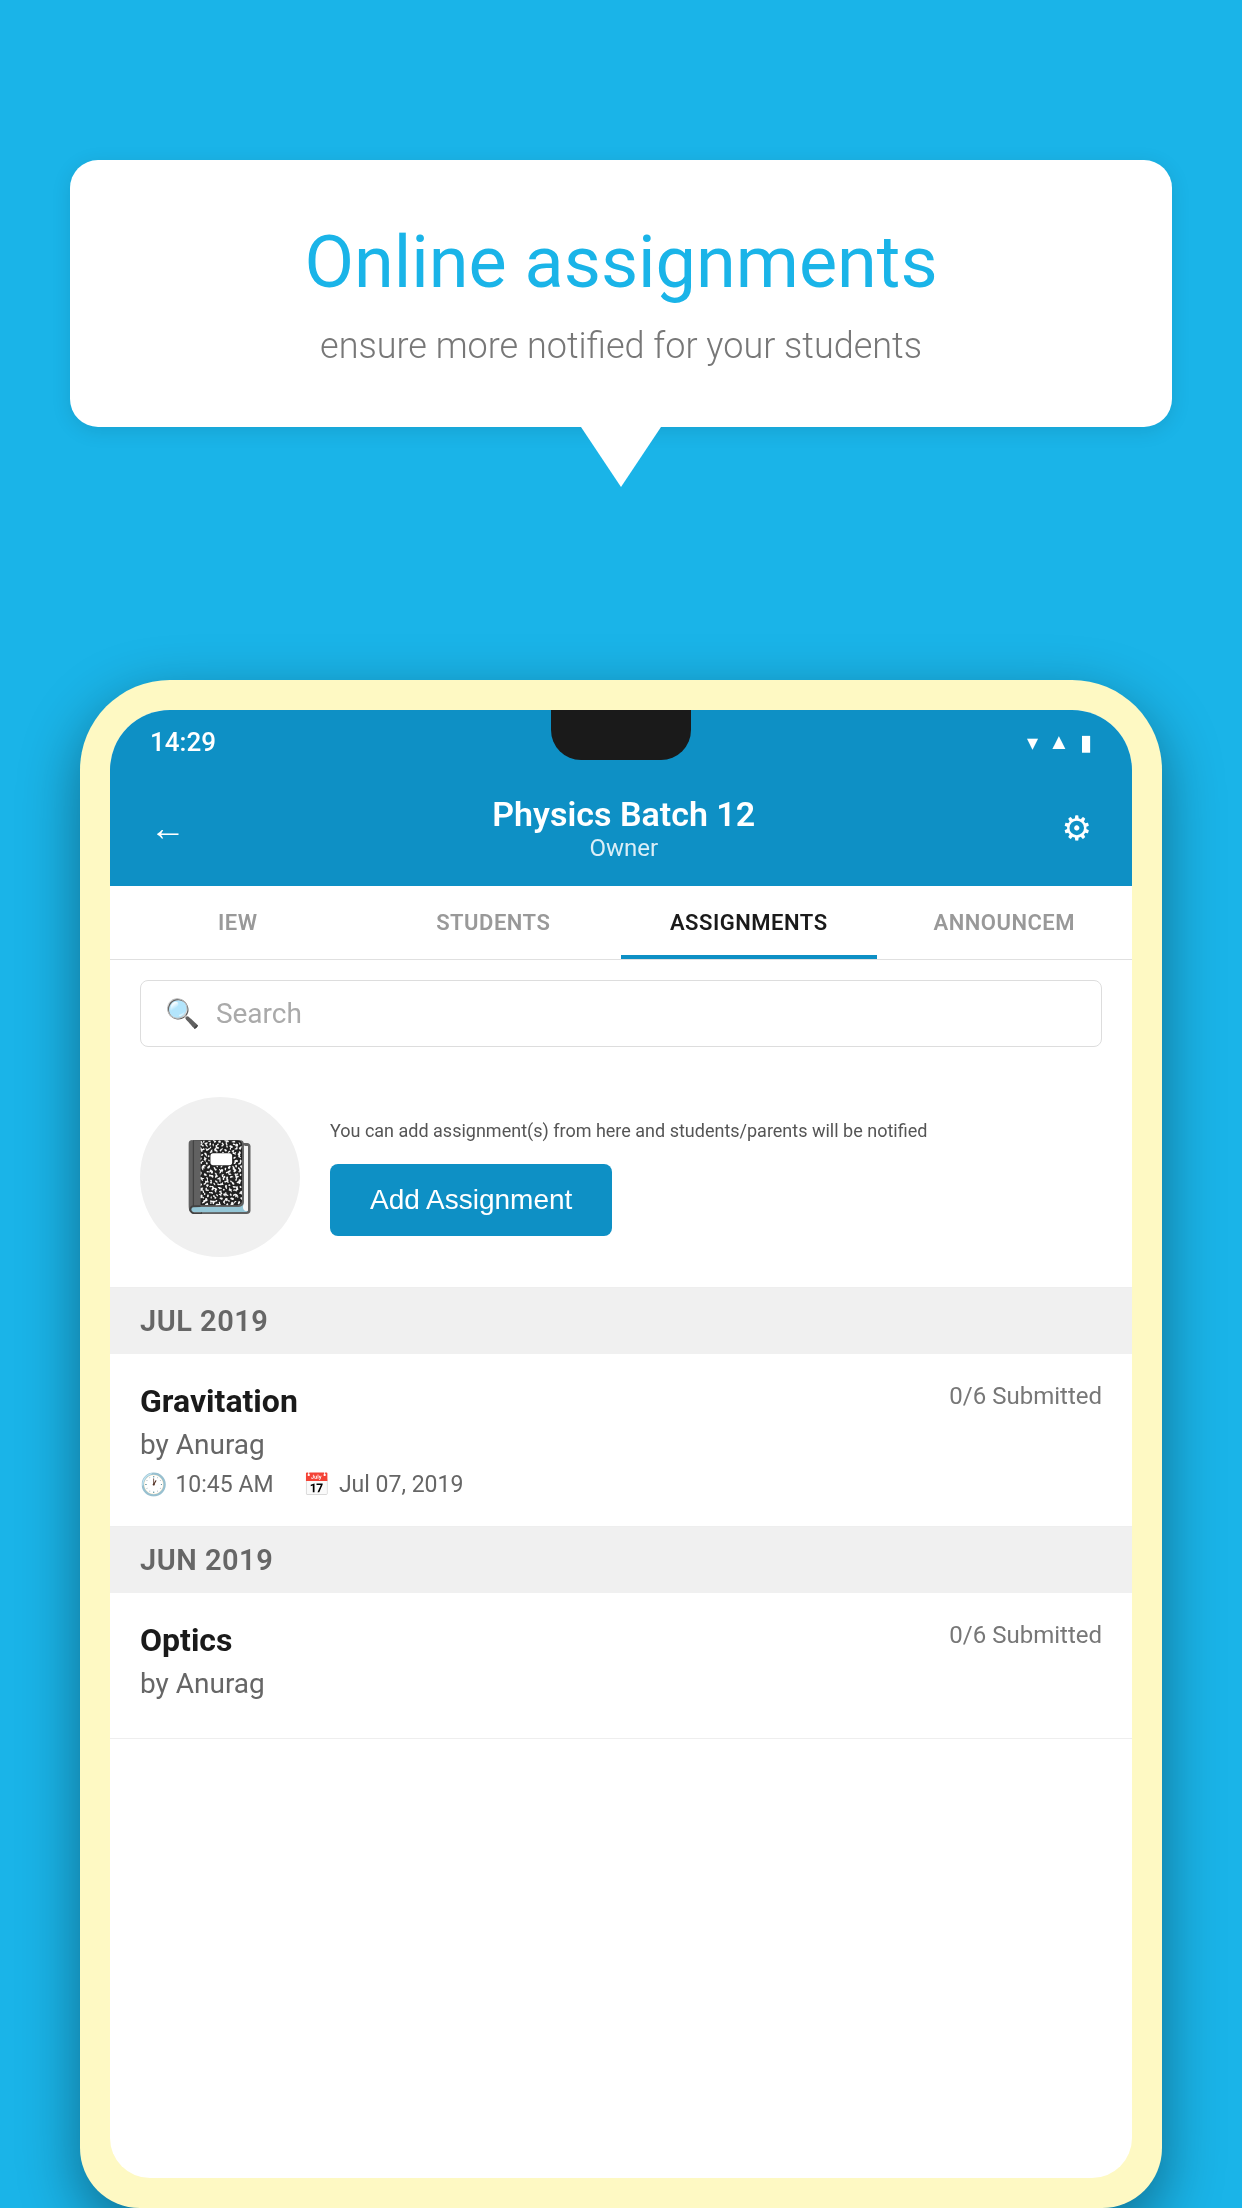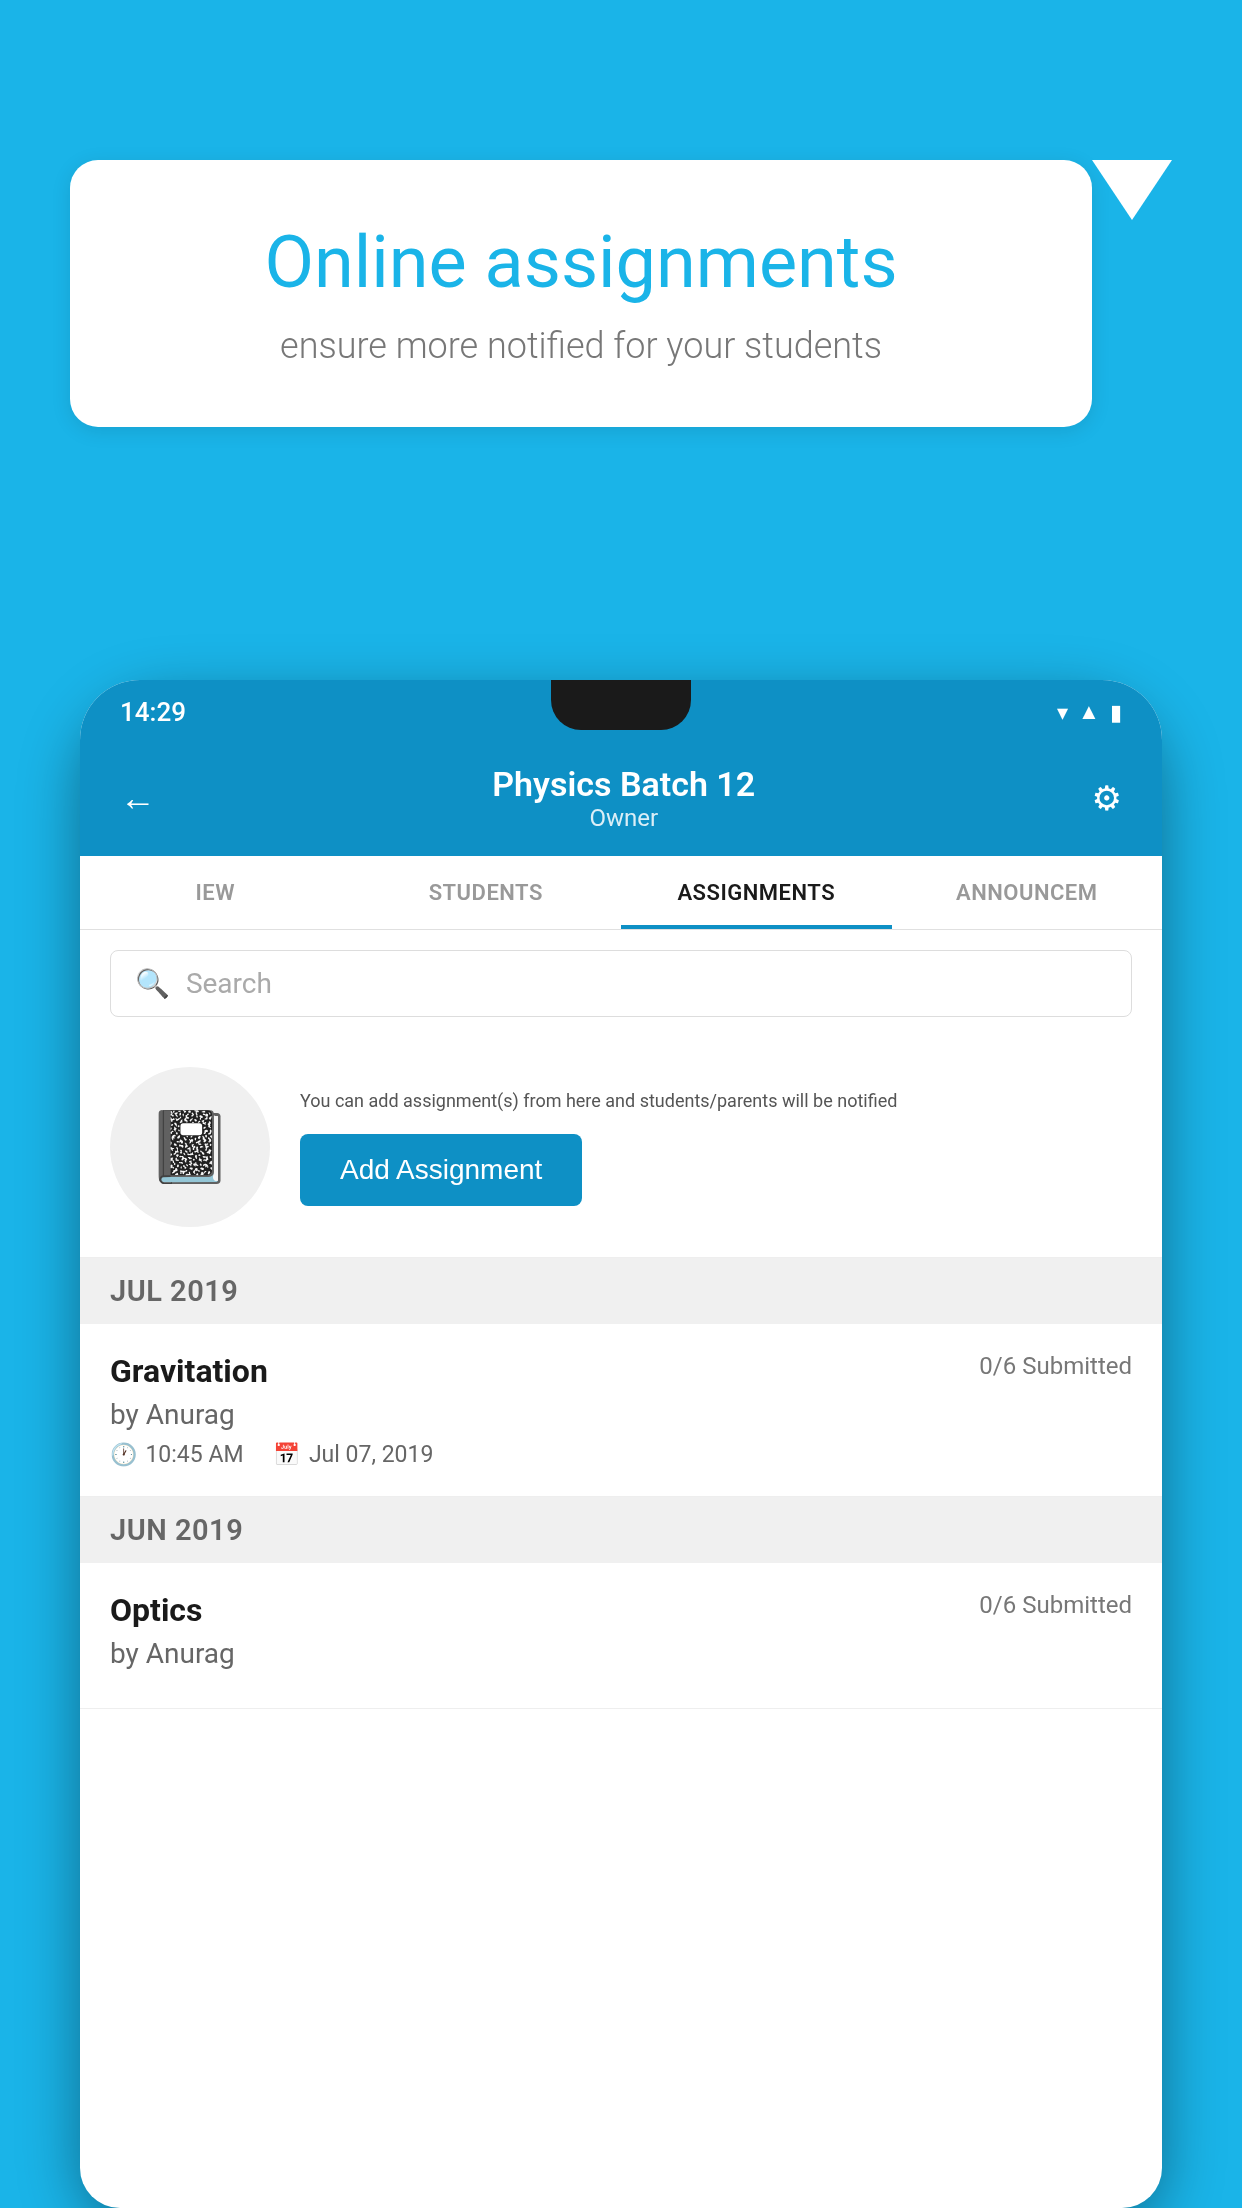--- a/index.html
+++ b/index.html
@@ -12,21 +12,22 @@
       position: relative;
     }
 
     
     .speech-bubble-container {
       position: absolute;
       top: 160px;
       left: 70px;
       right: 70px;
       display: flex;
-      flex-direction: row;
+      flex-direction: column;
+      align-items: center;
     }
     .speech-bubble {
       background: white;
       border-radius: 28px;
       padding: 60px 70px;
       text-align: center;
       width: 100%;
       box-shadow: 0 4px 20px rgba(0,0,0,0.1);
     }
     .speech-bubble-title {
@@ -51,20 +52,21 @@
 
     
     .phone-outer {
       position: absolute;
       top: 680px;
       left: 80px;
       right: 80px;
       bottom: 0px;
       background: #fef9c3;
       border-radius: 90px 90px 60px 60px;
+      padding: 30px;
       box-shadow: 0 20px 60px rgba(0,0,0,0.4);
     }
     .phone-inner {
       background: white;
       border-radius: 60px 60px 40px 40px;
       overflow: hidden;
       height: 100%;
       position: relative;
     }
 

